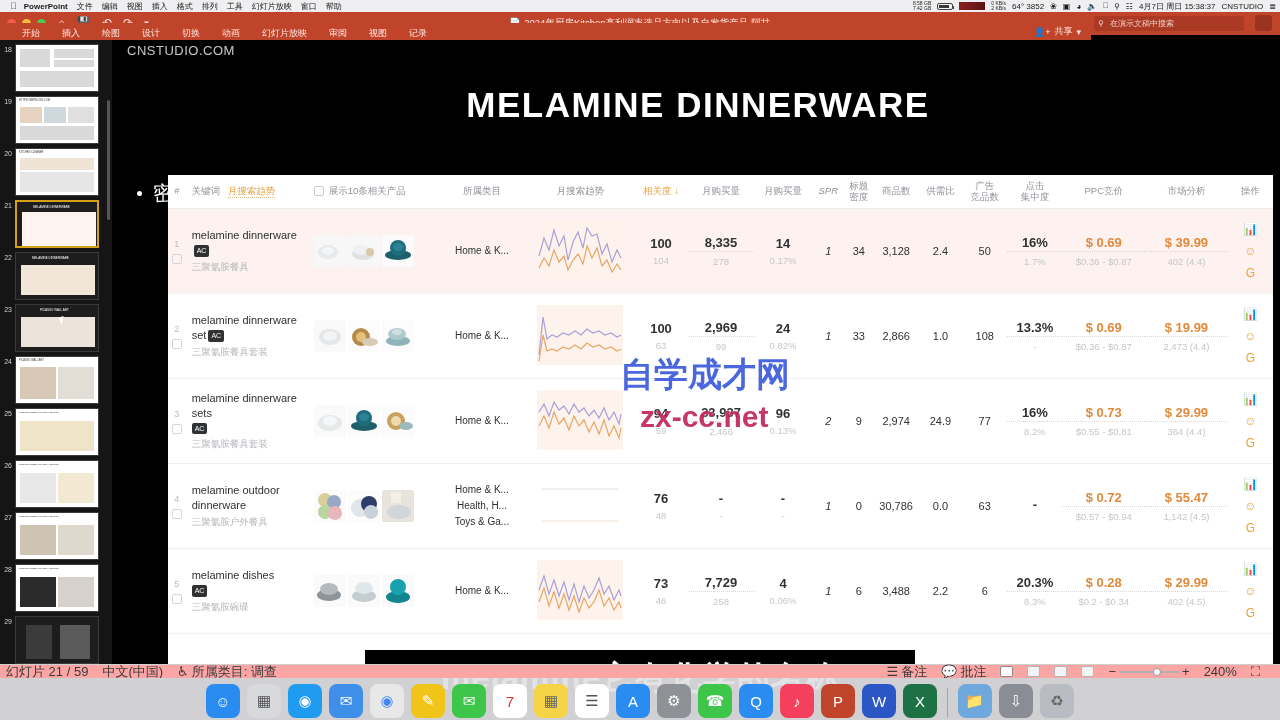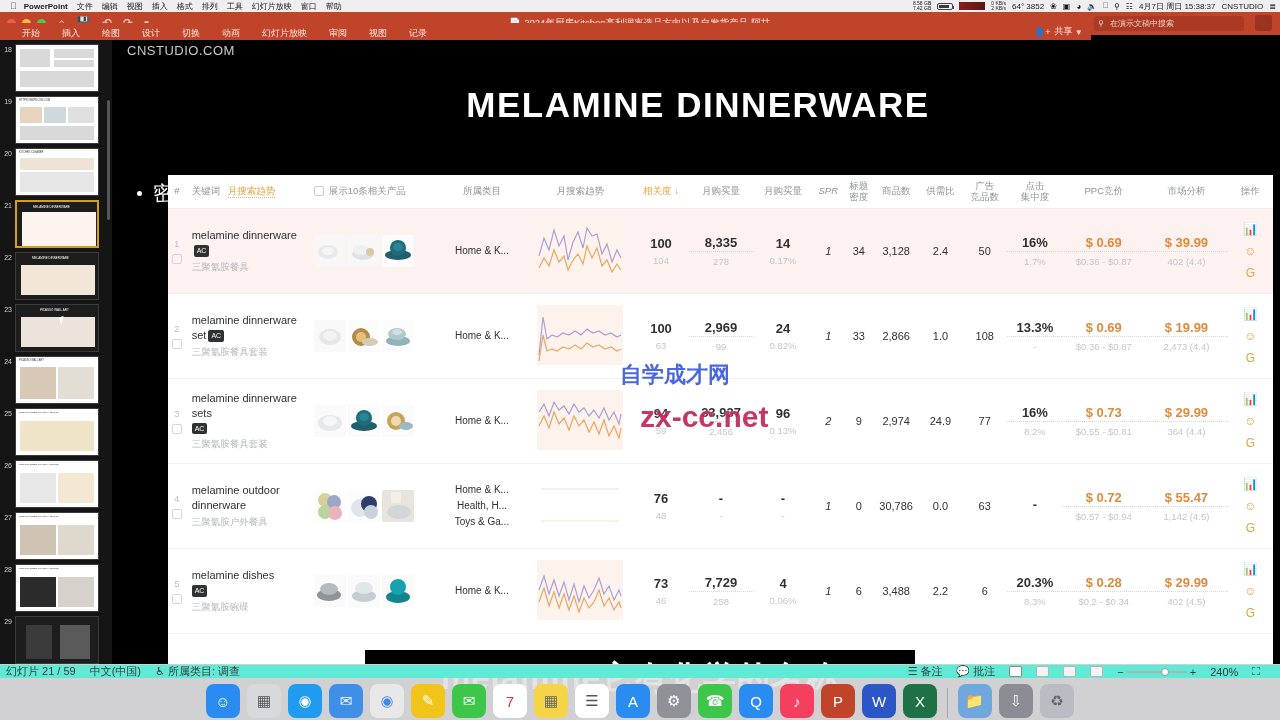--- a/index.html
+++ b/index.html
@@ -153,22 +153,22 @@
   
   .subtitle {
     position: absolute; left: 365px; top: 650px; width: 550px; height: 57px;
     background: #000; color: #fff; font-size: 33px; font-weight: bold;
     display: flex; align-items: center; justify-content: center; letter-spacing: 1px;
   }
 
   
   .statusbar {
     position: absolute; top: 664px; left: 0; width: 1280px; height: 14px;
-    background: #5eead4; display: flex; align-items: center;
-    font-size: 11px; color: #3a3a3a; padding: 0 6px; border-top: 1px solid #cfcfcf;
+    background: #fca5a5; display: flex; align-items: center;
+    font-size: 13px; color: #3a3a3a; padding: 0 6px; border-top: 1px solid #cfcfcf;
   }
   .statusbar .si { margin-right: 14px; white-space: nowrap; display:flex; align-items:center; gap:3px; }
   .statusbar .spacer { flex: 1; }
   .zoomslider { display: flex; align-items: center; gap: 3px; }
   .zoomtrack { width: 60px; height: 2px; background: #b0b0b0; position: relative; }
   .zoomknob { position: absolute; left: 34px; top: -3px; width: 8px; height: 8px; border-radius: 50%; background: #fff; border: 1px solid #999; }
   .vbtn { width: 13px; height: 11px; border: 1px solid #b5b5b5; border-radius: 2px; background: #f4f4f4; }
   .vbtn.on { background: #fff; border-color: #8a8a8a; }
 
   
@@ -177,21 +177,21 @@
     background: rgba(225,225,228,.93);
     display: flex; align-items: flex-end; justify-content: center; gap: 7px; padding-bottom: 2px;
   }
   .dock .app { width: 34px; height: 34px; border-radius: 8px; display:flex; align-items:center; justify-content:center; font-size: 15px; color:#fff; }
   .dock .sep { width: 1px; height: 30px; background: rgba(0,0,0,.2); margin: 0 3px; }
 
   .wm {
     position: absolute; pointer-events: none; font-weight: bold;
     text-shadow: 0 0 2px rgba(255,255,255,.8);
   }
-  .wm1 { left: 500px; top: 320px; font-size: 22px; color: #3b5bdb; opacity: .92; }
+  .wm1 { left: 500px; top: 312px; font-size: 34px; color: #3b5bdb; opacity: .92; }
   .wm2 { left: 520px; top: 360px; font-size: 30px; color: #c2255c; opacity: .92; }
 </style>
 </head>
 <body>
 
 <div id="app">
 
   <div class="macbar">
     <span class="apple"></span>
     <span class="mi bold">PowerPoint</span>

